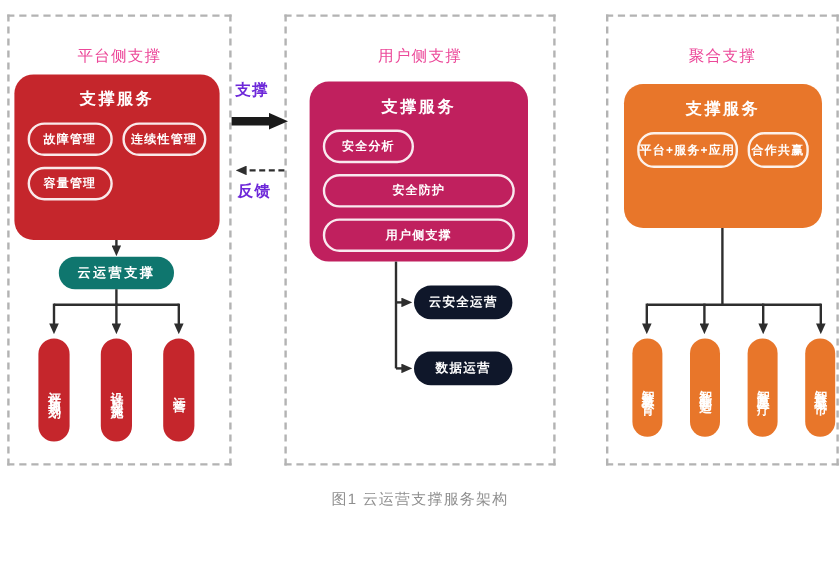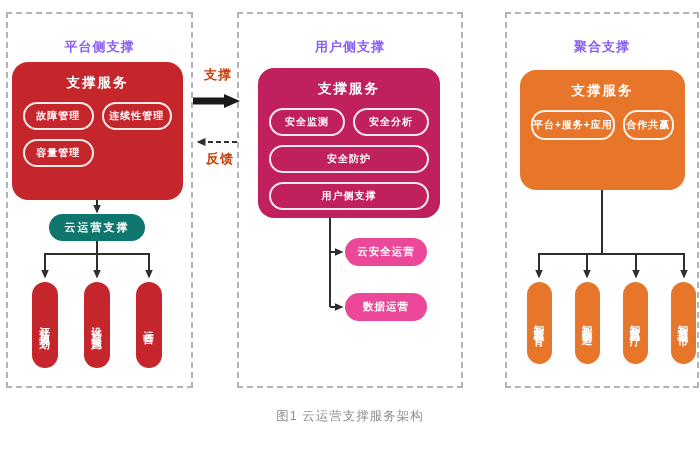--- a/index.html
+++ b/index.html
@@ -1,21 +1,21 @@
 <!DOCTYPE html>
 <html><head>
 <meta charset="utf-8">
 <style>
   html,body{margin:0;padding:0;background:#ffffff;}
   body{font-family:"Liberation Sans","DejaVu Sans",sans-serif;}
   .stage{position:relative;width:700px;height:470px;background:#fff;overflow:hidden;}
 
   .panel{position:absolute;border:2px dashed #b3b3b3;background:#fff;}
   .panel-title{position:absolute;top:24px;left:0;width:100%;text-align:center;
-    font-size:13px;font-weight:bold;color:#8b5cf6;letter-spacing:1px;}
+    font-size:13px;font-weight:normal;color:#ec4899;letter-spacing:1px;}
 
   .bigbox{position:absolute;border-radius:16px;color:#fff;
     display:flex;flex-direction:column;align-items:center;}
   .bigbox.red{background:#c5262c;}
   .bigbox.magenta{background:#c0205e;}
   .bigbox.orange{background:#e8762a;}
   .bigbox-title{margin:12px 0 10px;font-size:13.5px;font-weight:bold;letter-spacing:2px;}
 
   .pill-grid{display:grid;gap:9px 8px;width:calc(100% - 22px);}
   .grid-2{grid-template-columns:1fr 1fr;}
@@ -23,32 +23,32 @@
   .pill{height:24px;display:flex;align-items:center;justify-content:center;
     border:2px solid rgba(255,255,255,0.9);border-radius:14px;
     font-size:10px;font-weight:bold;letter-spacing:1px;white-space:nowrap;}
   .pill.tall{height:26px;}
   .span2{grid-column:span 2;}
 
   .hub-pill{position:absolute;border-radius:14px;background:#0f766e;color:#fff;
     display:flex;align-items:center;justify-content:center;
     font-size:11px;font-weight:bold;letter-spacing:2px;}
 
-  .hpill{position:absolute;border-radius:14px;background:#ec4899;color:#fff;
+  .hpill{position:absolute;border-radius:14px;background:#0f172a;color:#fff;
     display:flex;align-items:center;justify-content:center;
     font-size:10.5px;font-weight:bold;letter-spacing:1px;}
 
   .vleaf{position:absolute;border-radius:13px;display:flex;align-items:center;justify-content:center;}
   .vleaf.red{background:#c5262c;}
   .vleaf.orange{background:#e8762a;}
   .vleaf span{writing-mode:vertical-rl;text-orientation:upright;color:#fff;
     font-size:10.5px;font-weight:bold;letter-spacing:3px;}
 
-  .flow-label{position:absolute;width:44px;text-align:center;
-    font-size:13px;font-weight:600;color:#c2410c;letter-spacing:1px;}
+  .flow-label{position:absolute;width:44px;
+    font-size:13px;font-weight:600;color:#6d28d9;letter-spacing:1px;}
 
   .caption{position:absolute;top:408px;left:0;width:100%;text-align:center;
     font-size:12.5px;color:#8f8f8f;letter-spacing:1px;}
 
   svg.connectors{position:absolute;left:0;top:0;pointer-events:none;}
 </style>
 </head>
 <body>
 
 <div class="stage">
@@ -78,21 +78,20 @@
     <span>运营</span>
   </div>
 
   <div class="panel" style="left:237px;top:12px;width:222px;height:372px;">
     <div class="panel-title">用户侧支撑</div>
   </div>
 
   <div class="bigbox magenta" style="left:258px;top:68px;width:182px;height:150px;">
     <div class="bigbox-title">支撑服务</div>
     <div class="pill-grid grid-2">
-      <div class="pill">安全监测</div>
       <div class="pill">安全分析</div>
       <div class="pill span2">安全防护</div>
       <div class="pill span2">用户侧支撑</div>
     </div>
   </div>
 
   <div class="hpill" style="left:345px;top:238px;width:82px;height:28px;">云安全运营</div>
   <div class="hpill" style="left:345px;top:293px;width:82px;height:28px;">数据运营</div>
 
   <div class="panel" style="left:505px;top:12px;width:190px;height:372px;">

